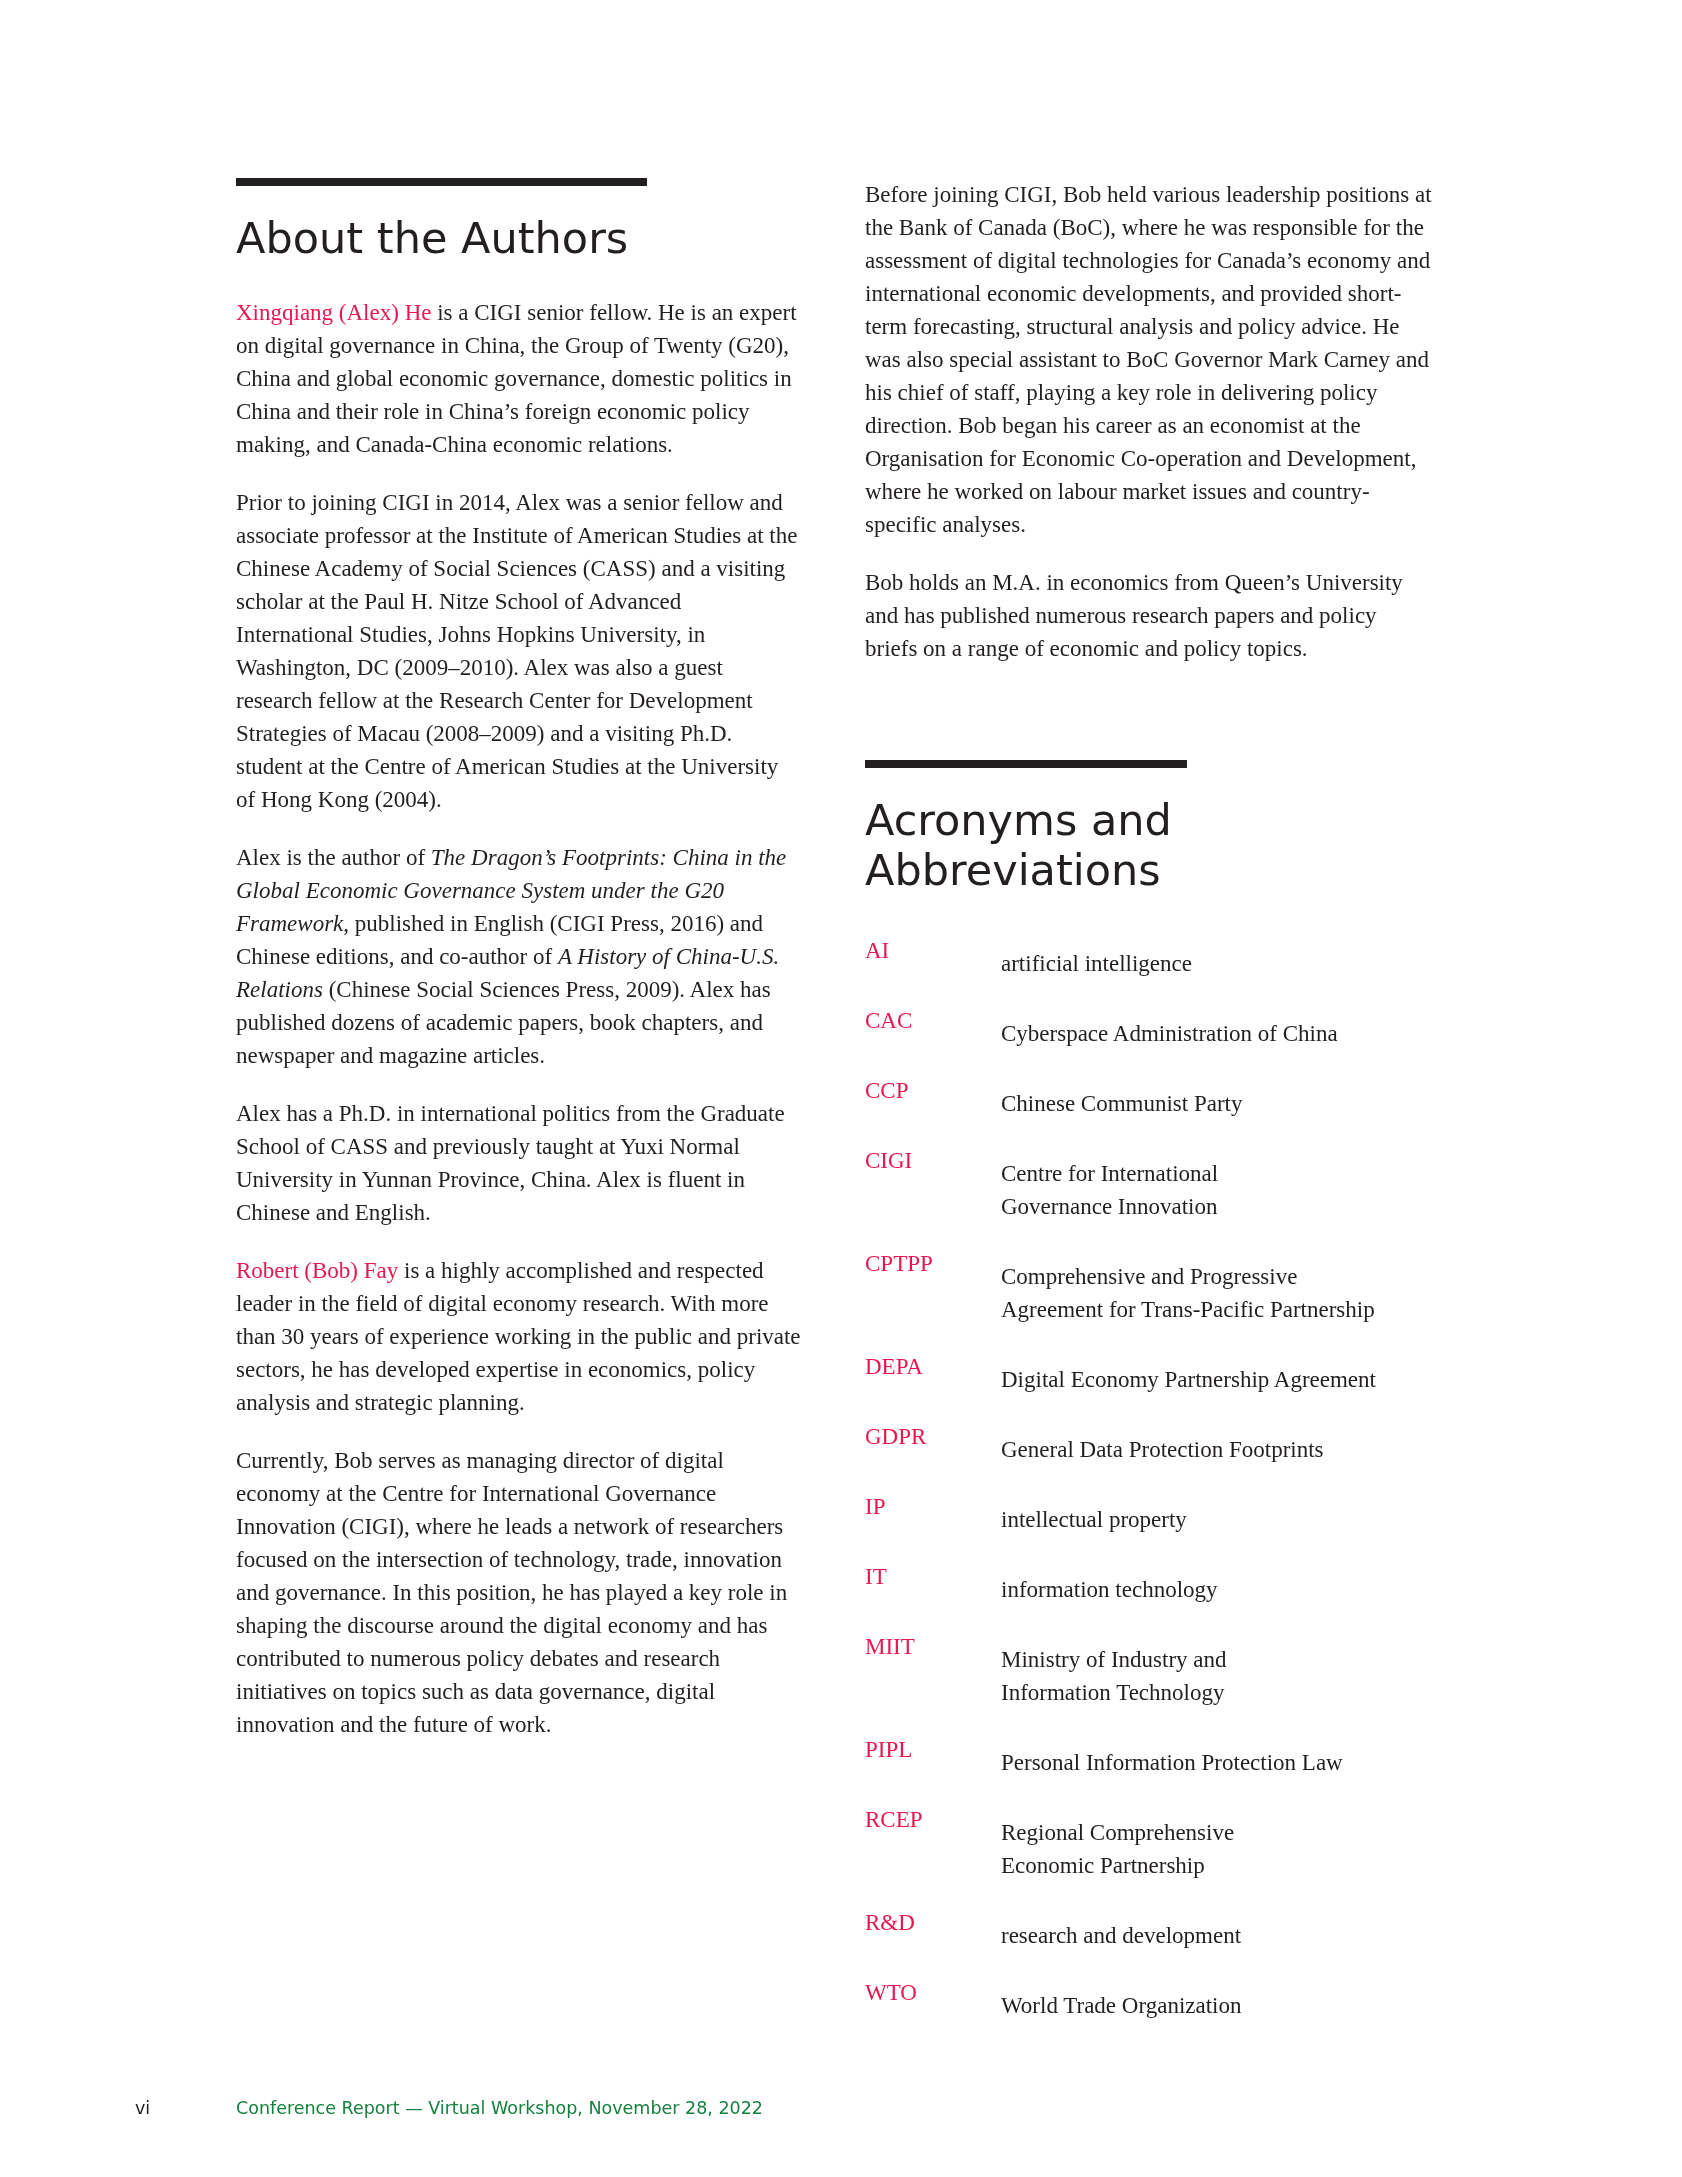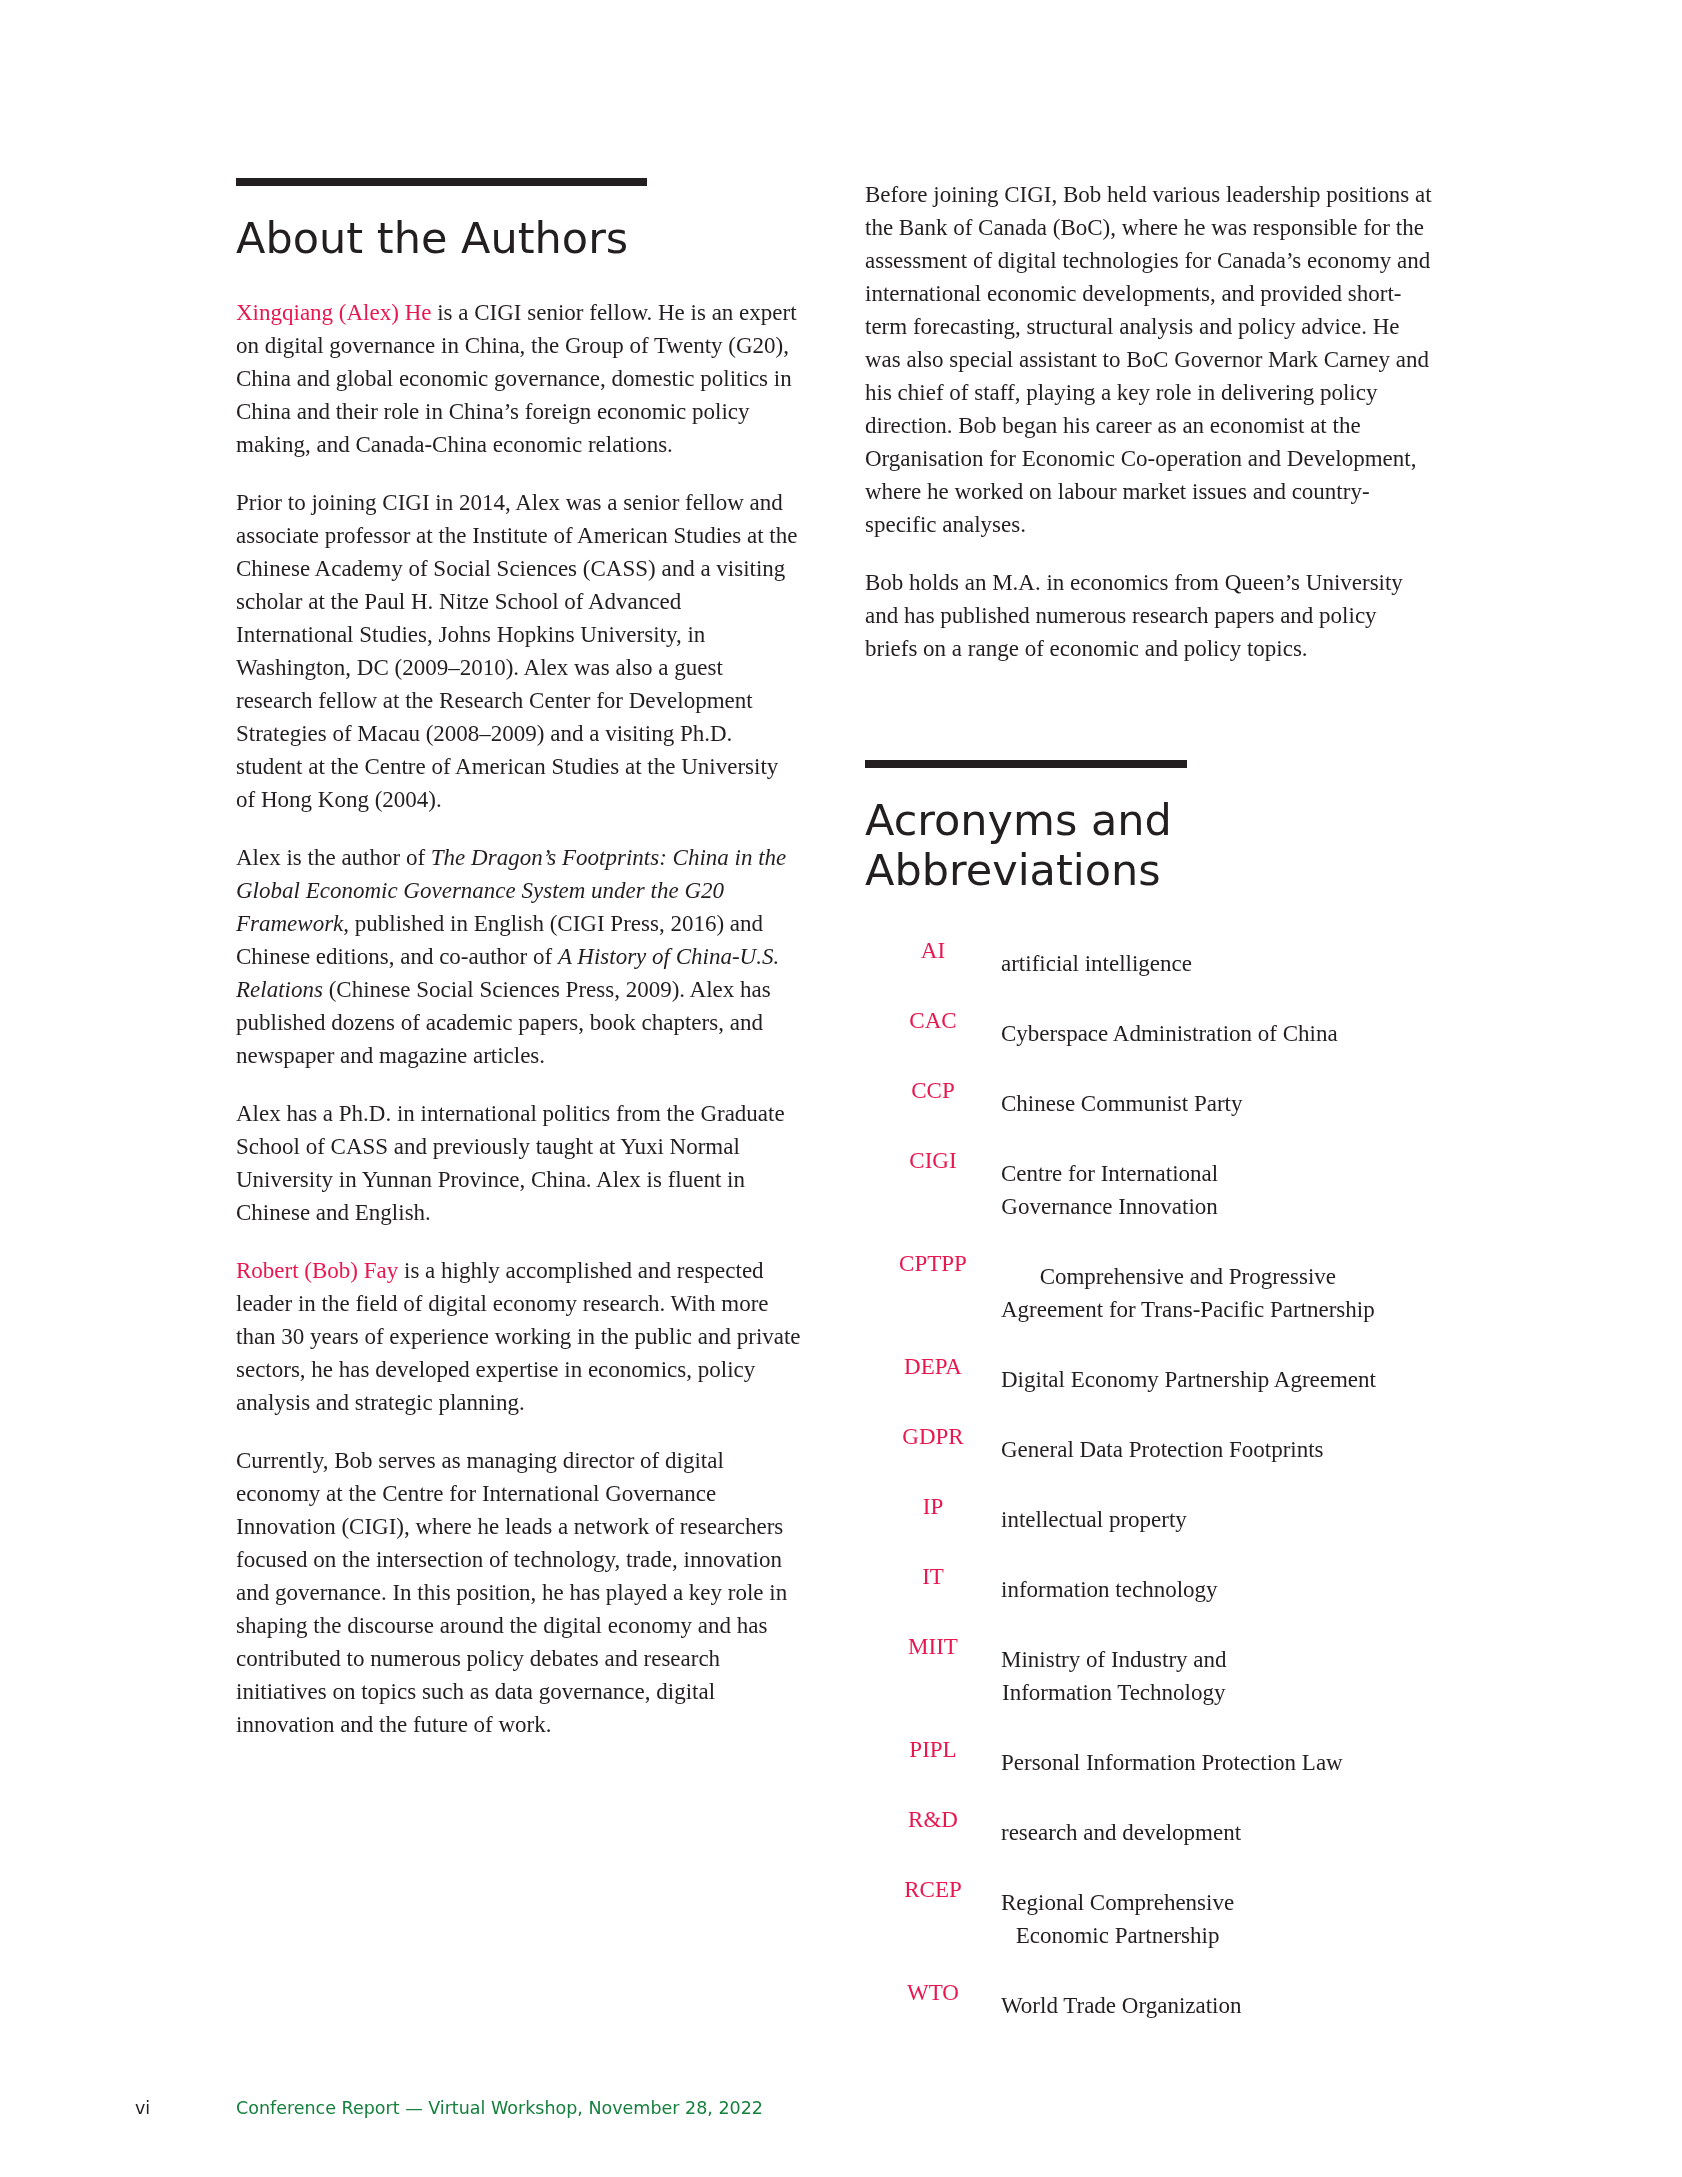--- a/index.html
+++ b/index.html
@@ -39,21 +39,21 @@
   .body-para {
     font-size: 23px;
     line-height: 33px;
     margin-bottom: 25px;
     width: 567px;
   }
   .accent { color: #e8174f; }
   .italic { font-style: italic; }
   .acronyms-block { margin-top: 95px; }
   .acronyms-block .rule { width: 322px; }
-  .acronym-list { margin-top: 39px; text-align: center; }
+  .acronym-list { margin-top: 39px; }
   .acronym-row {
     display: flex;
     margin-bottom: 24px;
     font-size: 23px;
     line-height: 33px;
     width: 582px;
   }
   .acronym-abbr {
     flex: 0 0 136px;
     width: 136px;
@@ -151,27 +151,27 @@
             <div class="acronym-row">
               <span class="acronym-abbr">MIIT</span>
               <span class="acronym-full">Ministry of Industry and
 Information Technology</span>
             </div>
             <div class="acronym-row">
               <span class="acronym-abbr">PIPL</span>
               <span class="acronym-full">Personal Information Protection Law</span>
             </div>
             <div class="acronym-row">
-              <span class="acronym-abbr">R&amp;D</span>
-              <span class="acronym-full">research and development</span>
-            </div>
-            <div class="acronym-row">
               <span class="acronym-abbr">RCEP</span>
               <span class="acronym-full">Regional Comprehensive
 Economic Partnership</span>
+            </div>
+            <div class="acronym-row">
+              <span class="acronym-abbr">R&amp;D</span>
+              <span class="acronym-full">research and development</span>
             </div>
             <div class="acronym-row">
               <span class="acronym-abbr">WTO</span>
               <span class="acronym-full">World Trade Organization</span>
             </div>
           </div>
       </div>
     </section>
 
   </main>

